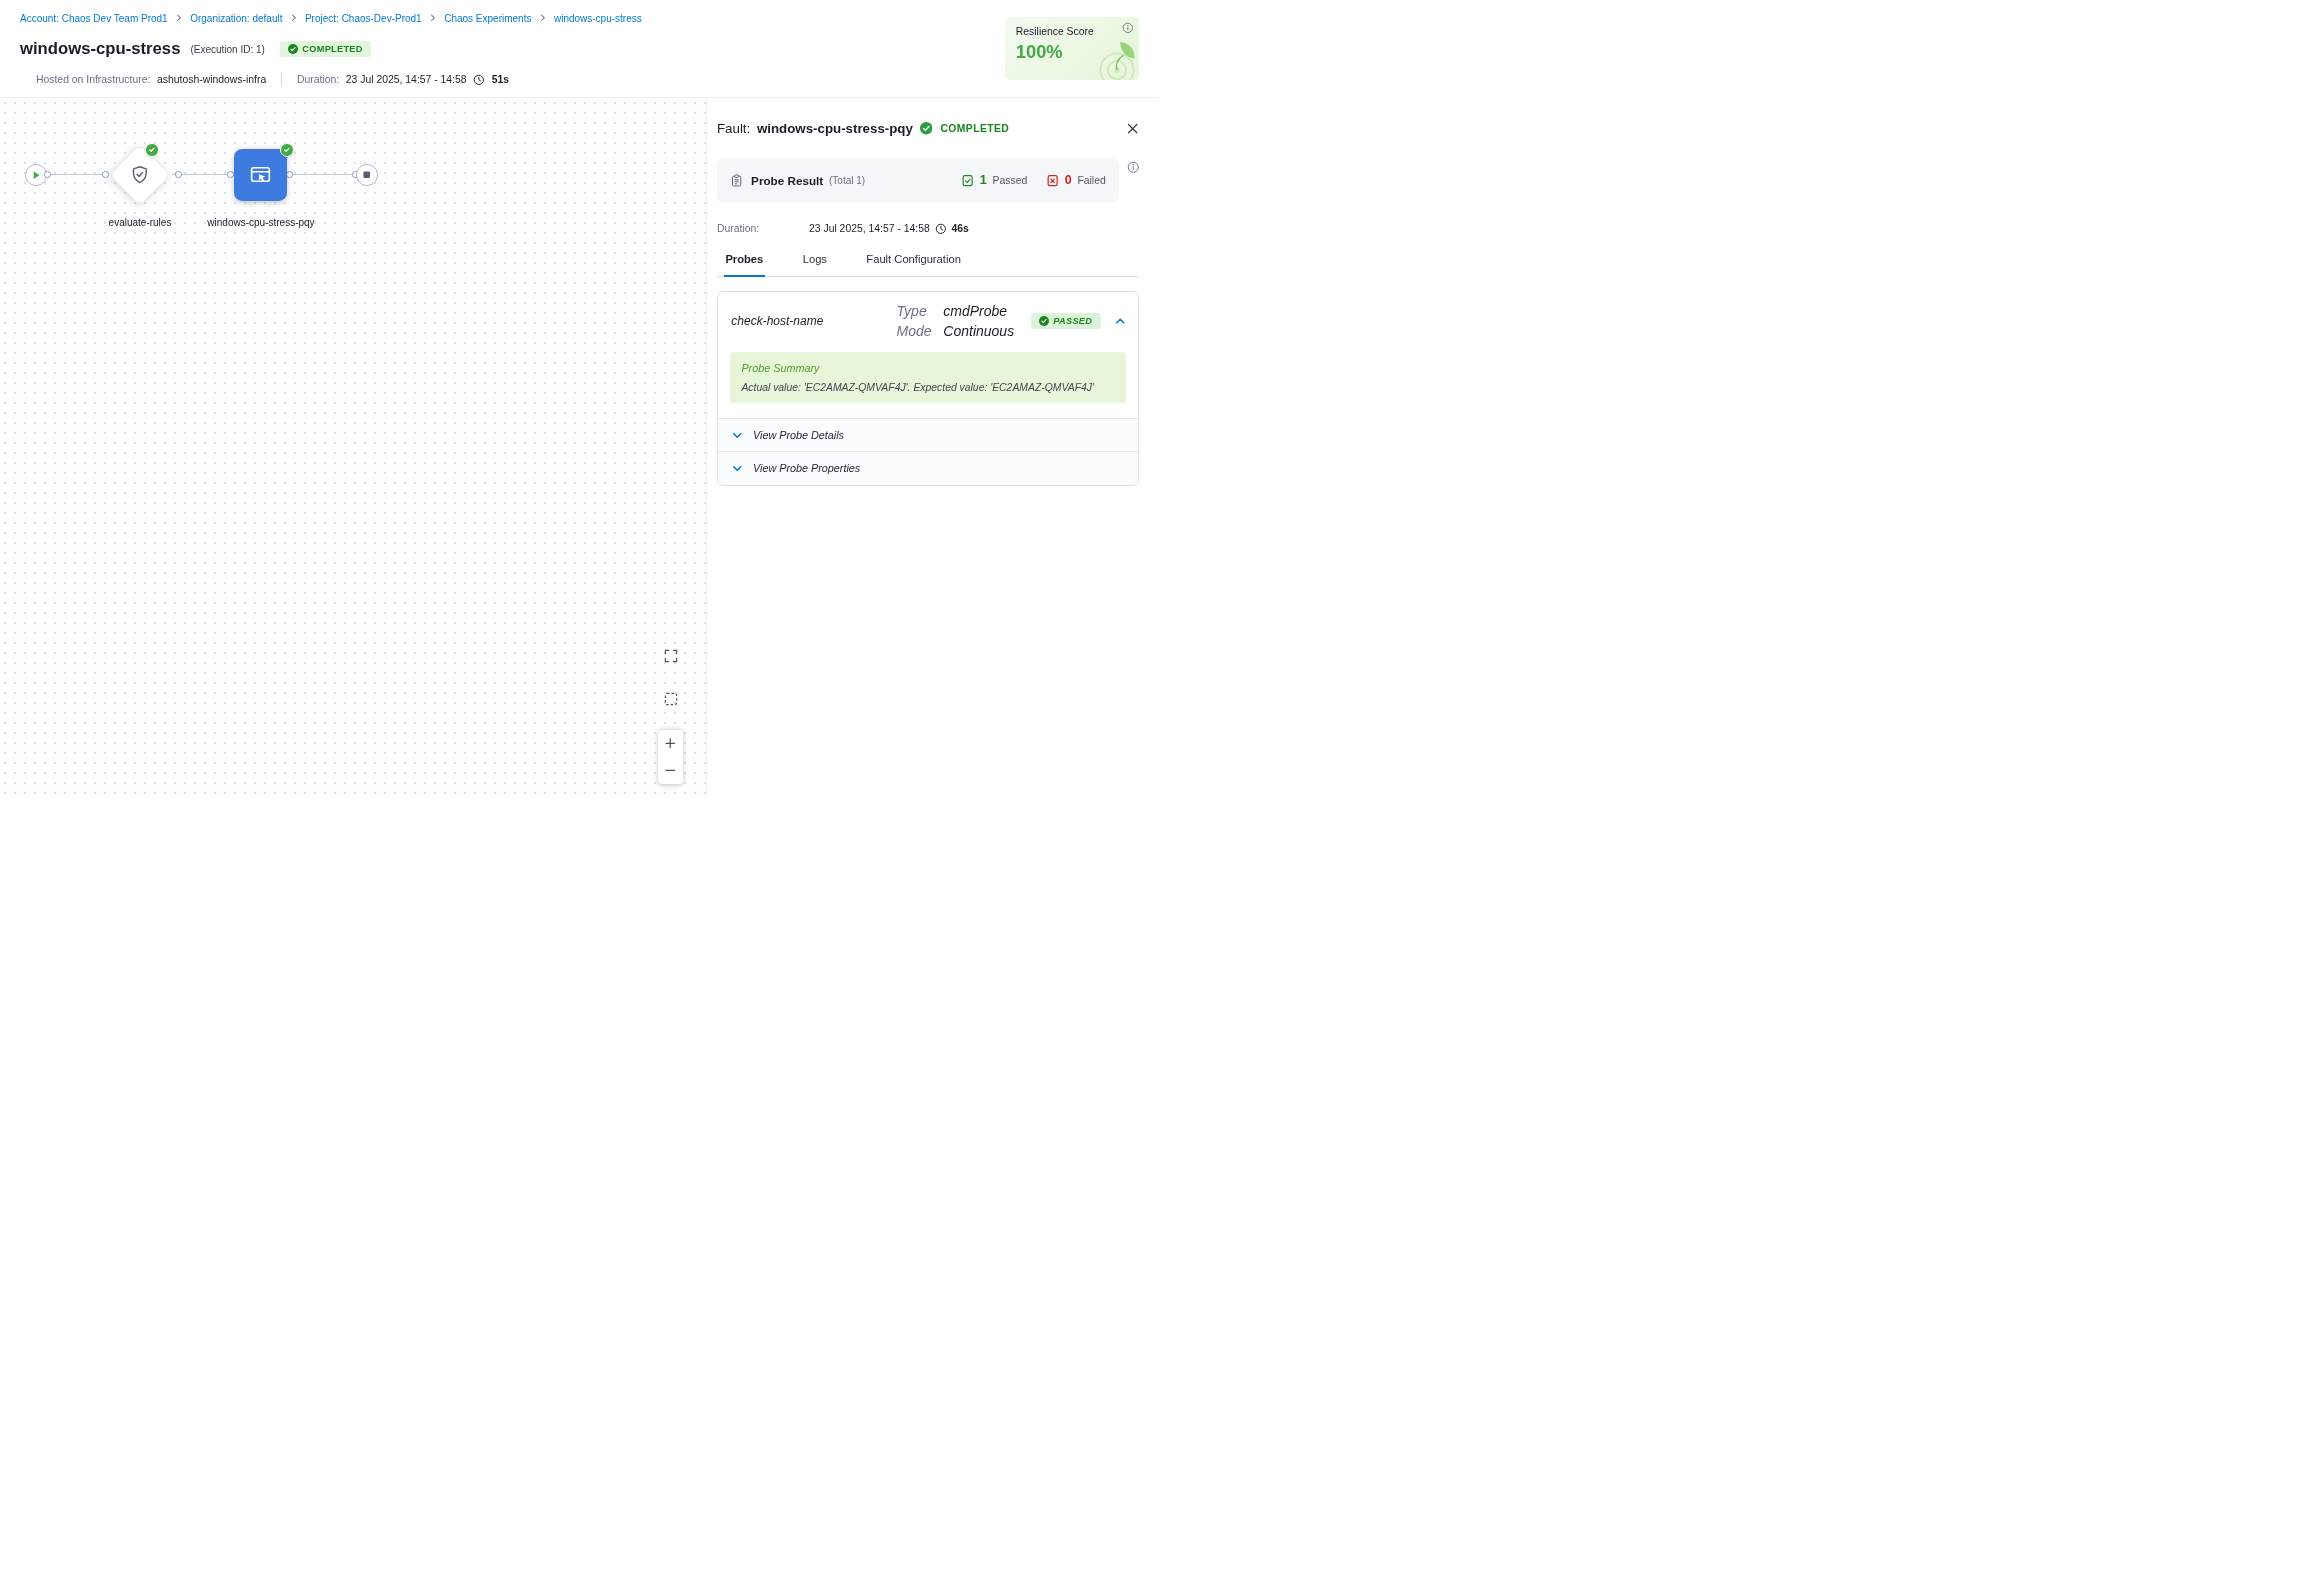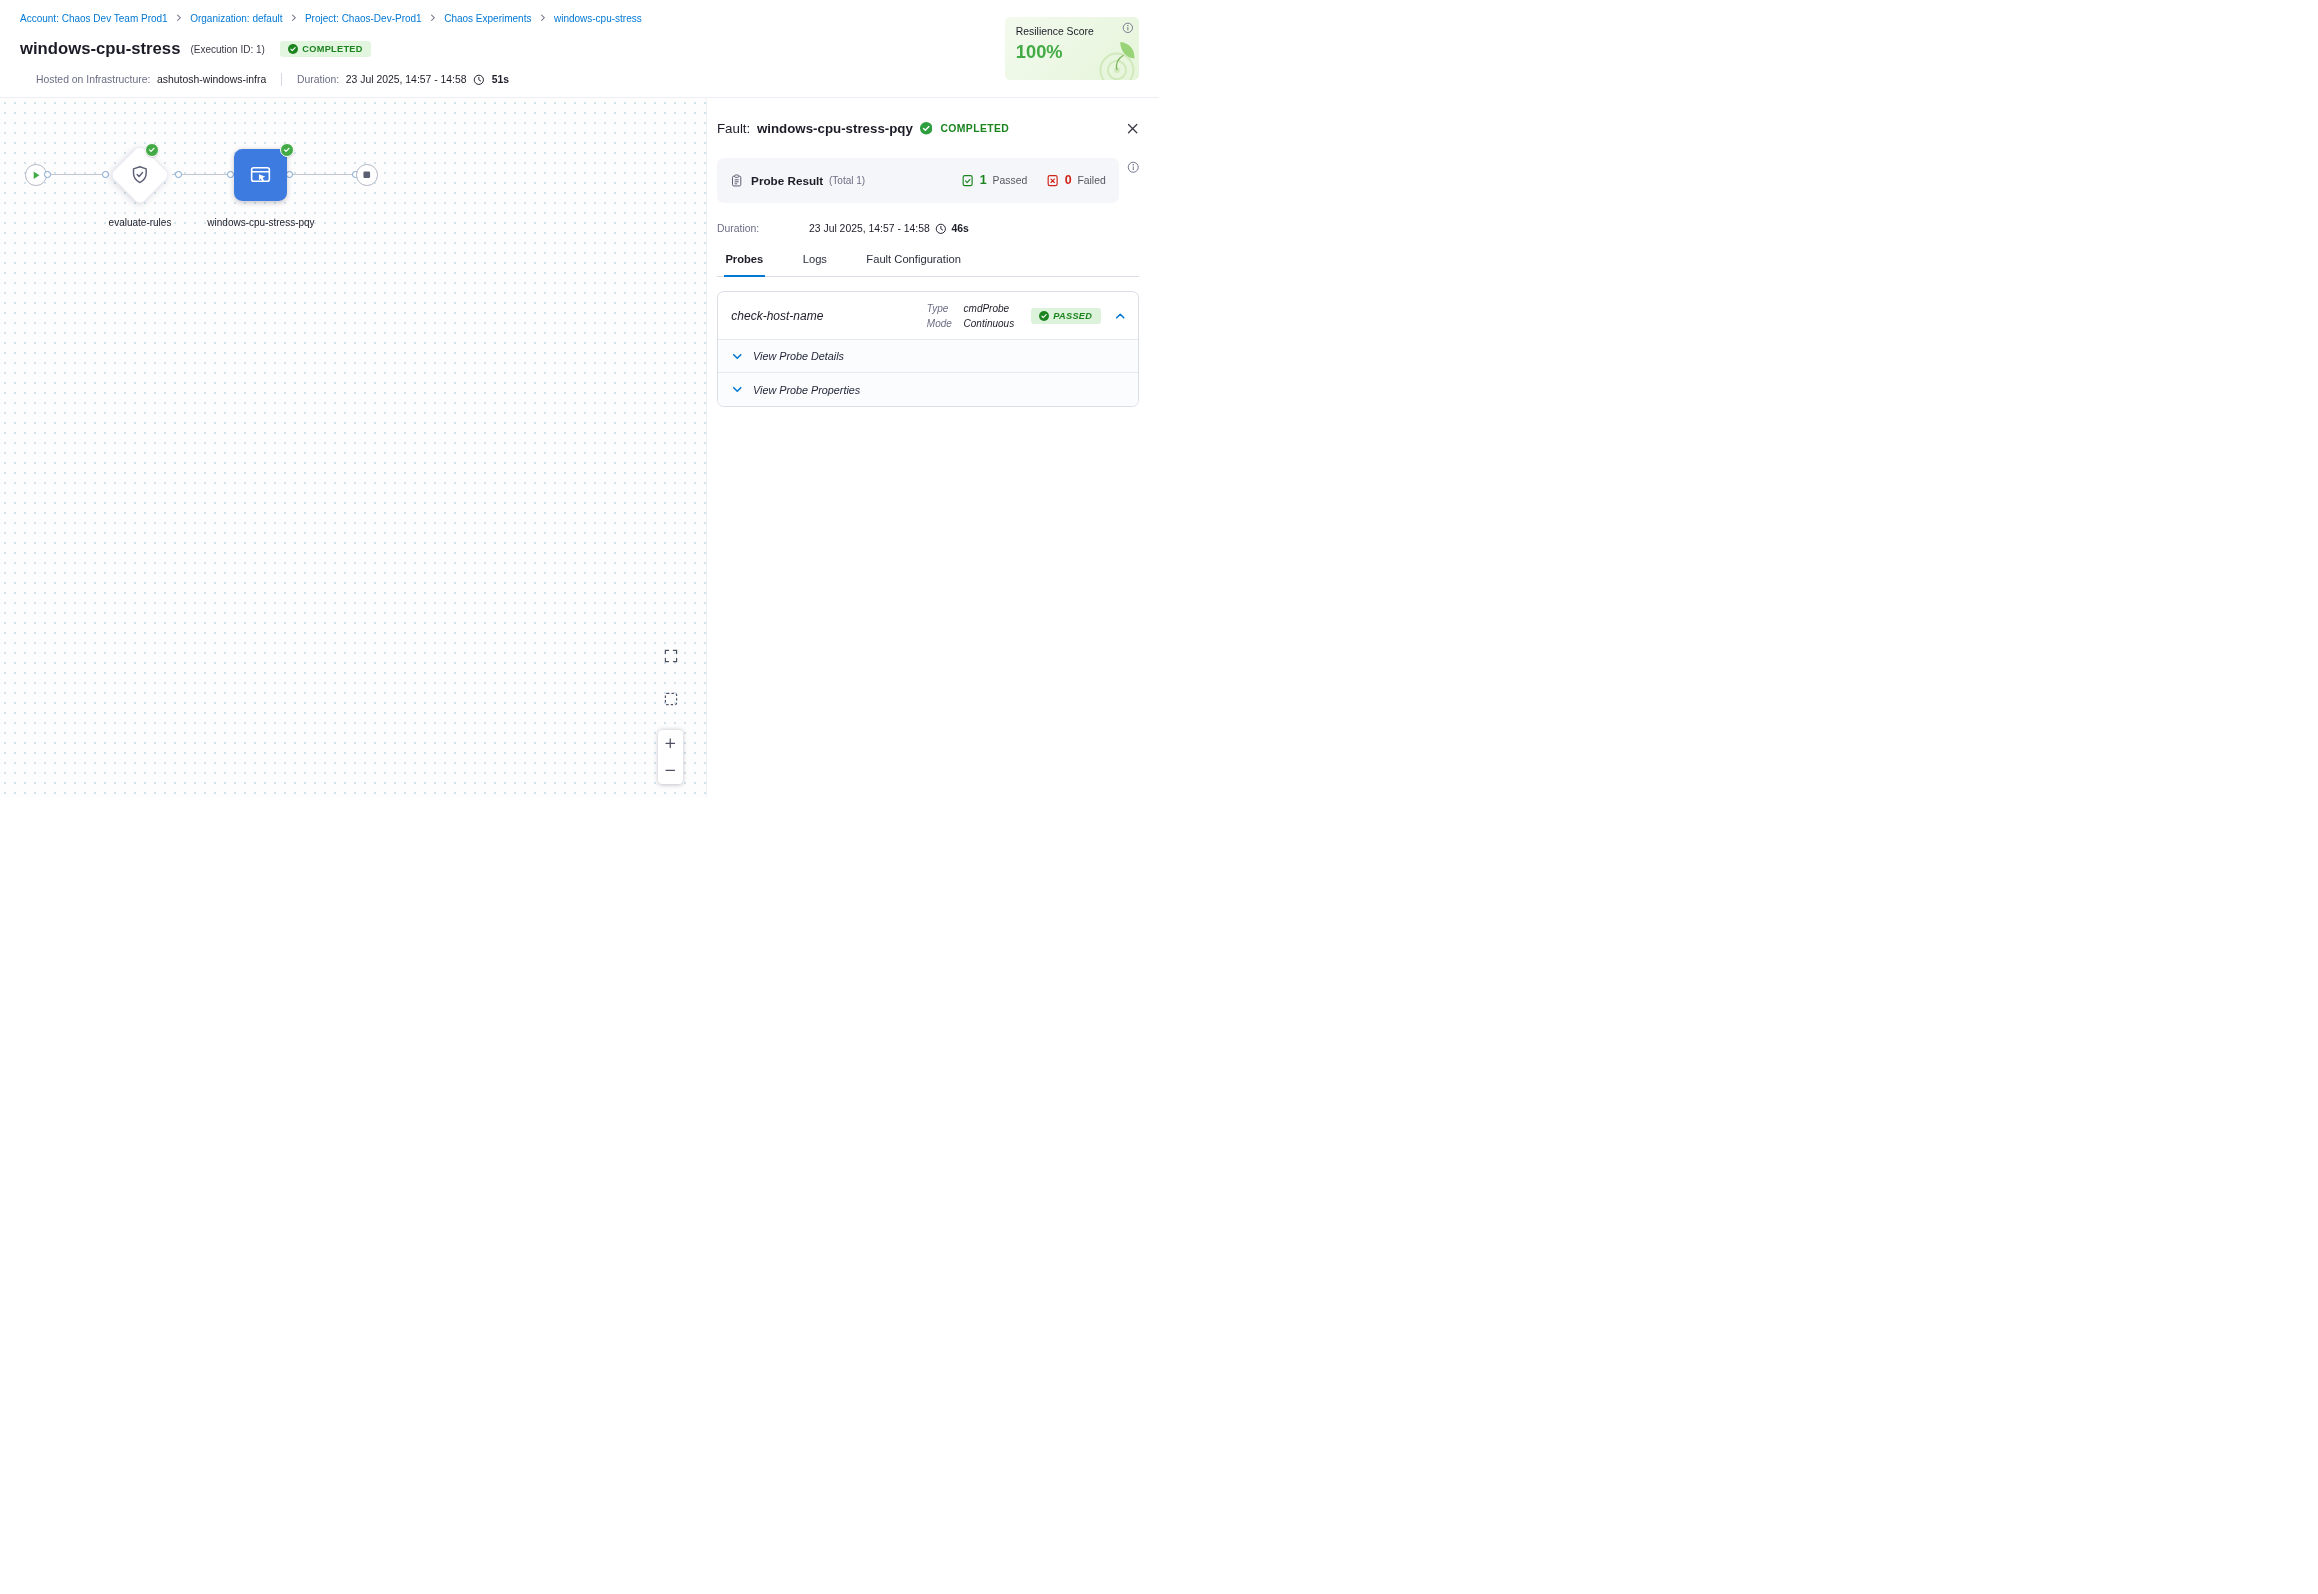--- a/index.html
+++ b/index.html
@@ -81,21 +81,21 @@
   .duration-value { color:#1c1c28; display:flex; align-items:center; gap:5px; }
   .elapsed { font-weight:bold; }
 
   .tabs { margin-top:16.7px; display:flex; gap:36px; border-bottom:0.8px solid #dcdee6; padding-left:6.7px; }
   .tab { font-size:11.2px; color:#2a2f3d; padding:1.7px 1.7px 10px; border-bottom:2.5px solid transparent; margin-bottom:-0.8px; cursor:pointer; }
   .tab.active { font-weight:bold; color:#1c1c28; border-bottom-color:#0278d5; }
 
   .probe-card { margin-top:14px; border:0.8px solid #dcdee6; border-radius:6.7px; background:#fff; overflow:hidden;font-style:italic; }
   .pc-header { display:flex; align-items:center; padding:10.8px 11.7px 10px 13.3px; }
   .pc-name { flex:1; font-size:12px; color:#1c1c28; }
-  .pc-meta { display:grid; grid-template-columns:auto auto; column-gap:11.7px; row-gap:4.2px; font-size:10px; margin-right:16.7px; }
+  .pc-meta { display:grid; grid-template-columns:auto auto; column-gap:11.7px; row-gap:4.2px; font-size:14px; margin-right:16.7px; }
   .pc-meta .k { color:#6b6d85; }
   .pc-meta .v { color:#1c1c28; }
   .badge-passed { background:#ddf2db; color:#1b841f; }
   .collapse-btn { margin-left:13.3px; cursor:pointer; }
   .pc-summary { margin:3.3px 11.7px 15px 11.7px; background:#e7f5d8; border-radius:3.3px; padding:10px 11.7px; }
   .pcs-title { font-size:10.8px; color:#4d9e2d; margin-bottom:7.5px; }
   .pcs-text { font-size:10.4px; color:#3e4654; }
   .pc-row { display:flex; align-items:center; gap:9.2px; padding:10px 13.3px; border-top:0.8px solid #e7e9ef; background:#fbfcfe; font-size:10.8px; color:#22283a; cursor:pointer; }
 </style>
 </head>
@@ -363,20 +363,24 @@
         </span>
         <span>PASSED</span>
       </span>
       <span class="collapse-btn">
         <svg width="12.5" height="12.5" viewBox="0 0 16 16" fill="none" stroke="#0278d5" stroke-width="2" stroke-linecap="round" stroke-linejoin="round">
             <path d="M3.5 10L8 5.5 12.5 10"></path>
           </svg>
       </span>
     </div>
 
+    <div class="pc-summary">
+      <div class="pcs-title">Probe Summary</div>
+      <div class="pcs-text">Actual value: 'EC2AMAZ-QMVAF4J'. Expected value: 'EC2AMAZ-QMVAF4J'</div>
+    </div>
 
     <div class="pc-row">
       <span class="icon-inline">
         <svg width="12.5" height="12.5" viewBox="0 0 16 16" fill="none" stroke="#0278d5" stroke-width="2" stroke-linecap="round" stroke-linejoin="round">
             <path d="M3.5 6L8 10.5 12.5 6"></path>
           </svg>
       </span>
       <span>View Probe Details</span>
     </div>
 

